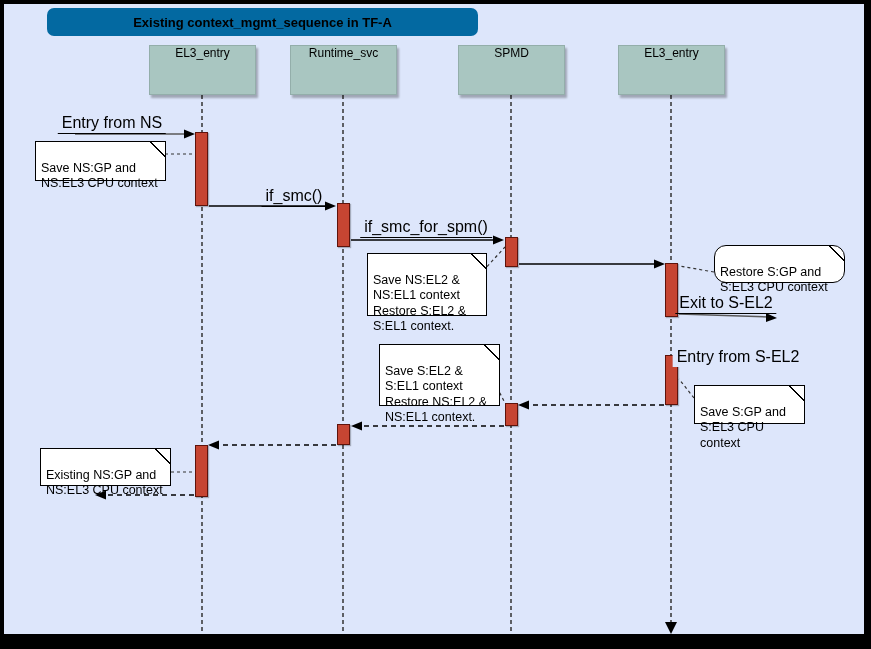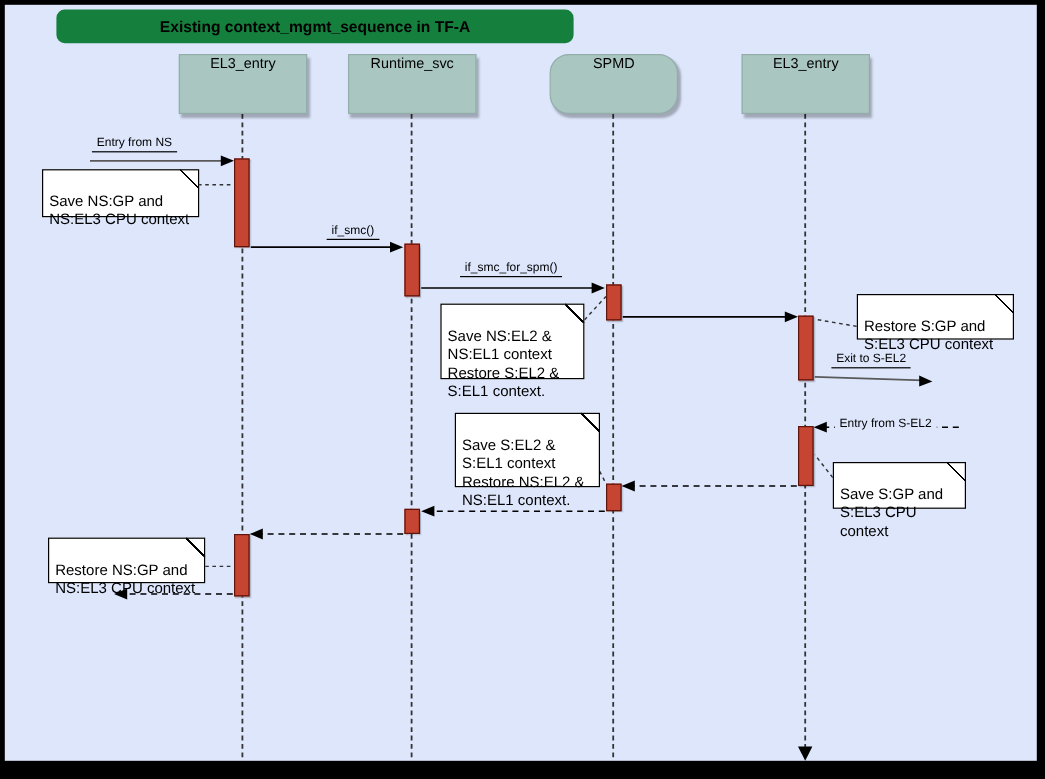--- a/index.html
+++ b/index.html
@@ -4,21 +4,21 @@
 <style>
   html,body { margin:0; padding:0; }
   body { font-family: "Liberation Sans", "DejaVu Sans", sans-serif; }
   .frame { position:relative; width:871px; height:649px; background:#000; overflow:hidden; }
   .canvas { position:absolute; left:4px; top:4px; width:860px; height:630px; background:#dde6fb; }
   .overlay { position:absolute; left:0; top:0; width:871px; height:649px; }
   .abs { position:absolute; box-sizing:border-box; }
 
   .title-banner {
     left:47px; top:8px; width:431px; height:28px;
-    background:#15803d; border-radius:7px;
+    background:#0369a1; border-radius:7px;
     font-size:13px; font-weight:bold; color:#000;
     display:flex; align-items:center; justify-content:center;
   }
   .participant {
     width:107px; height:50px; top:45px;
     background:#a9c6c1; border:1px solid #93aeaa;
     box-shadow:2px 3px 2px rgba(0,0,0,0.28);
     display:flex; align-items:flex-start; justify-content:center;
     font-size:12px; color:#000;
   }
@@ -34,21 +34,21 @@
   .fold {
     position:absolute; top:-1px; right:-1px; width:16px; height:16px;
     background:
       linear-gradient(45deg,
         rgba(0,0,0,0) calc(50% - 1px),
         #000 calc(50% - 1px),
         #000 calc(50% + 0.6px),
         rgba(0,0,0,0) calc(50% + 0.6px));
   }
   .msg-label {
-    font-size:10px; color:#000; transform:translateX(-50%);
+    font-size:16px; color:#000; transform:translateX(-50%);
     padding:0 4px 1px 4px; white-space:nowrap;text-align:center;
   }
   .underlined { border-bottom:1px solid #000; }
   .on-line { background:#dde6fb; }
 </style>
 </head>
 <body>
 
 <div class="frame">
   <div class="canvas"></div>
@@ -100,21 +100,21 @@
   </svg>
 
   <div class="abs title-banner">Existing context_mgmt_sequence in TF-A</div>
 
   <div class="abs participant" style="left:149px;">
     <span>EL3_entry</span>
   </div>
   <div class="abs participant" style="left:290px;">
     <span>Runtime_svc</span>
   </div>
-  <div class="abs participant" style="left:458px;border-radius:16px;">
+  <div class="abs participant" style="left:458px;">
     <span>SPMD</span>
   </div>
   <div class="abs participant" style="left:618px;">
     <span>EL3_entry</span>
   </div>
 
   <div class="abs activation" style="left:195px; top:132px; height:74px;"></div>
   <div class="abs activation" style="left:195px; top:445px; height:52px;"></div>
   <div class="abs activation" style="left:337px; top:203px; height:44px;"></div>
   <div class="abs activation" style="left:337px; top:424px; height:21px;"></div>
@@ -134,35 +134,35 @@
 NS:EL3 CPU context</span>
     <span class="fold"></span>
   </div>
   <div class="abs note" style="left:367px; top:253px; width:120px; height:63px;">
     <span>Save NS:EL2 &amp;
 NS:EL1 context
 Restore S:EL2 &amp;
 S:EL1 context.</span>
     <span class="fold"></span>
   </div>
-  <div class="abs note" style="left:714px; top:245px; width:131px; height:38px;">
+  <div class="abs note" style="left:714px; top:245px; width:131px; height:38px;border-radius:12px;">
     <span>Restore S:GP and
 S:EL3 CPU context</span>
     <span class="fold"></span>
   </div>
   <div class="abs note" style="left:379px; top:344px; width:121px; height:62px;">
     <span>Save S:EL2 &amp;
 S:EL1 context
 Restore NS:EL2 &amp;
 NS:EL1 context.</span>
     <span class="fold"></span>
   </div>
   <div class="abs note" style="left:694px; top:385px; width:111px; height:39px;">
     <span>Save S:GP and
 S:EL3 CPU context</span>
     <span class="fold"></span>
   </div>
   <div class="abs note" style="left:40px; top:448px; width:131px; height:38px;">
-    <span>Restore NS:GP and
+    <span>Existing NS:GP and
 NS:EL3 CPU context</span>
     <span class="fold"></span>
   </div>
 </div>
 
 </body></html>

